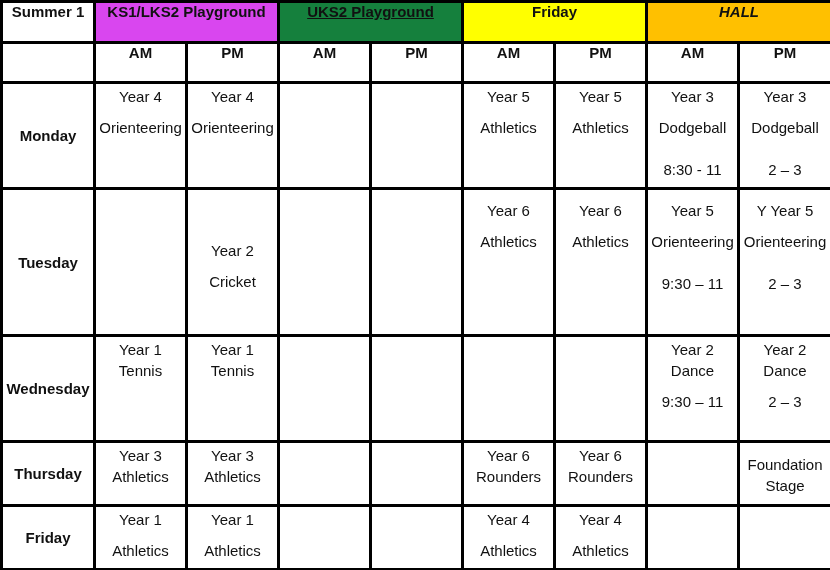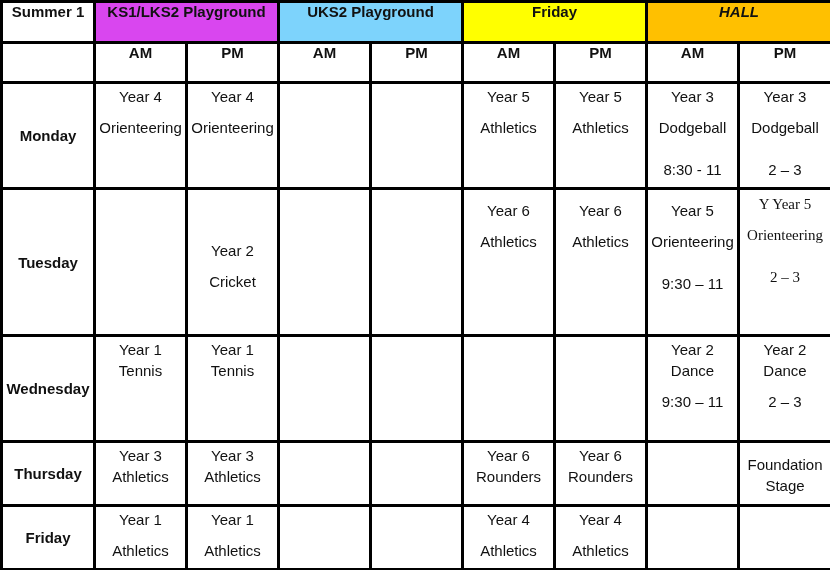--- a/index.html
+++ b/index.html
@@ -39,21 +39,21 @@
       <col style="width:92px">
       <col style="width:92px">
       <col style="width:92px">
       <col style="width:92px">
       <col style="width:93px">
   </colgroup>
   <tbody>
       <tr class="hdr" style="height:41px">
     <td>Summer 1</td>
     <td colspan="2" style="background: #d946ef;">KS1/LKS2 Playground</td>
-    <td colspan="2" style="background: #7dd3fc;">UKS2 Playground</td>
+    <td colspan="2" style="background: #15803d; text-decoration: underline;">UKS2 Playground</td>
     <td colspan="2" style="background: rgb(255, 255, 0);">Friday</td>
     <td colspan="2" style="background: rgb(255, 192, 0); font-style: italic;">HALL</td>
   </tr>
   <tr class="sub" style="height:40px">
     <td></td>
     <td>AM</td>
     <td>PM</td>
     <td>AM</td>
     <td>PM</td>
     <td>AM</td>
@@ -126,21 +126,21 @@
           <span class="gap"></span>
           <span class="cell-line">Athletics</span>
         </td>
         <td style="padding-top: 10px;">
           <span class="cell-line">Year 5</span>
           <span class="gap"></span>
           <span class="cell-line">Orienteering</span>
           <span class="gap2"></span>
           <span class="cell-line">9:30 – 11</span>
         </td>
-        <td style="padding-top: 4px; font-family: Liberation Serif, serif;">
+        <td style="padding-top: 10px;">
           <span class="cell-line">Y Year 5</span>
           <span class="gap"></span>
           <span class="cell-line">Orienteering</span>
           <span class="gap2"></span>
           <span class="cell-line">2 – 3</span>
         </td>
       </tr>
       <tr style="height: 106px;">
         <td class="day">
           <span>Wednesday</span>

